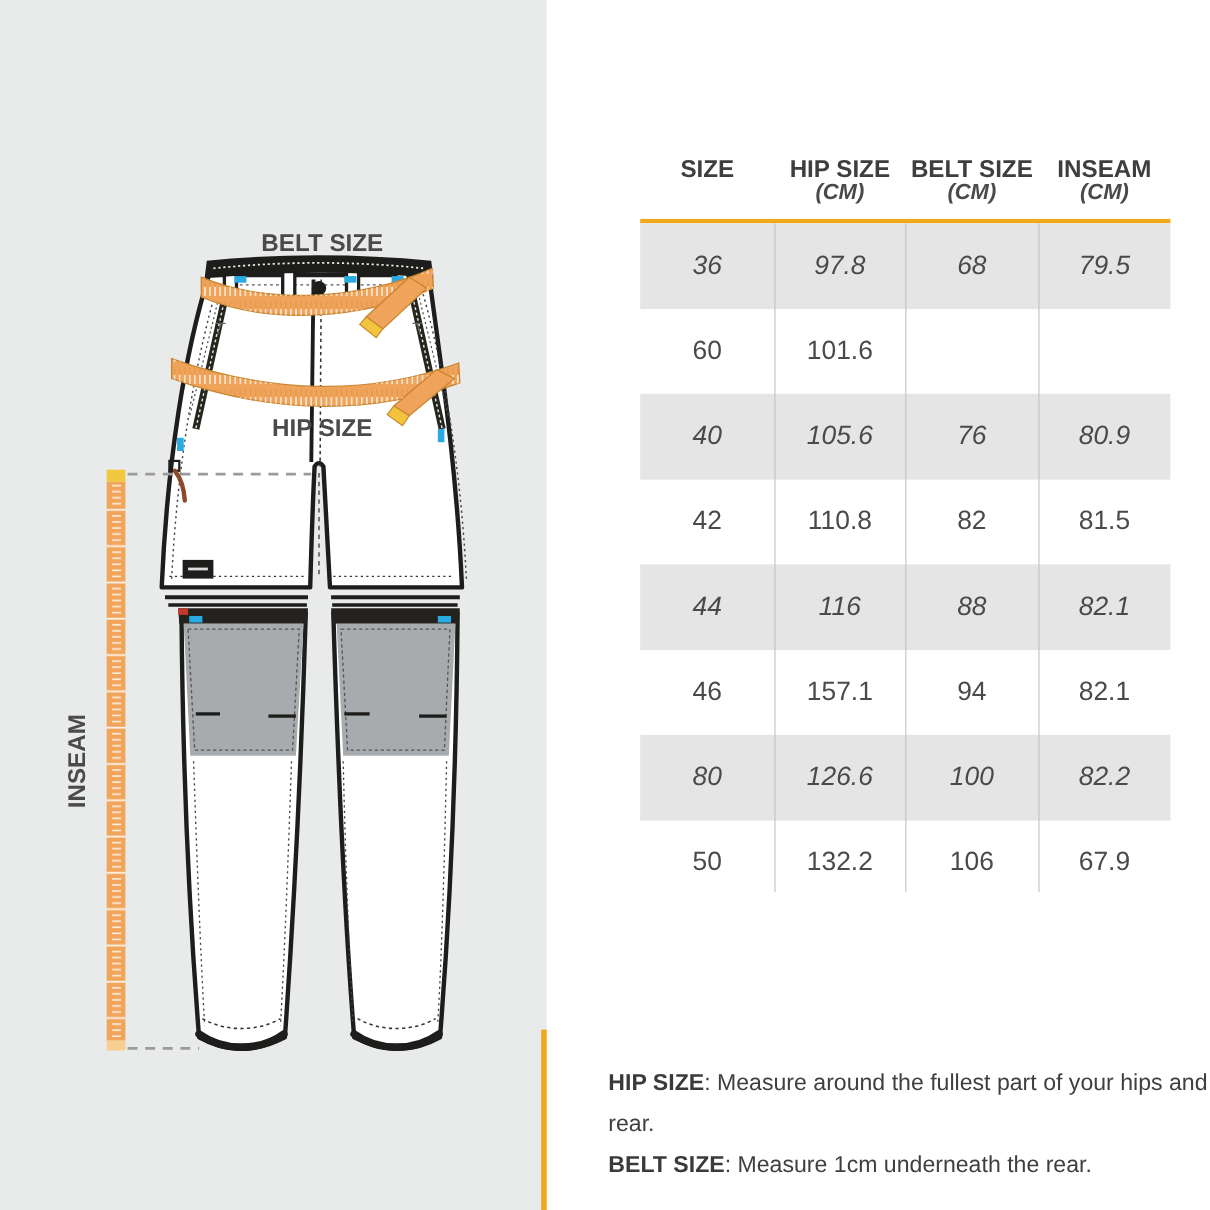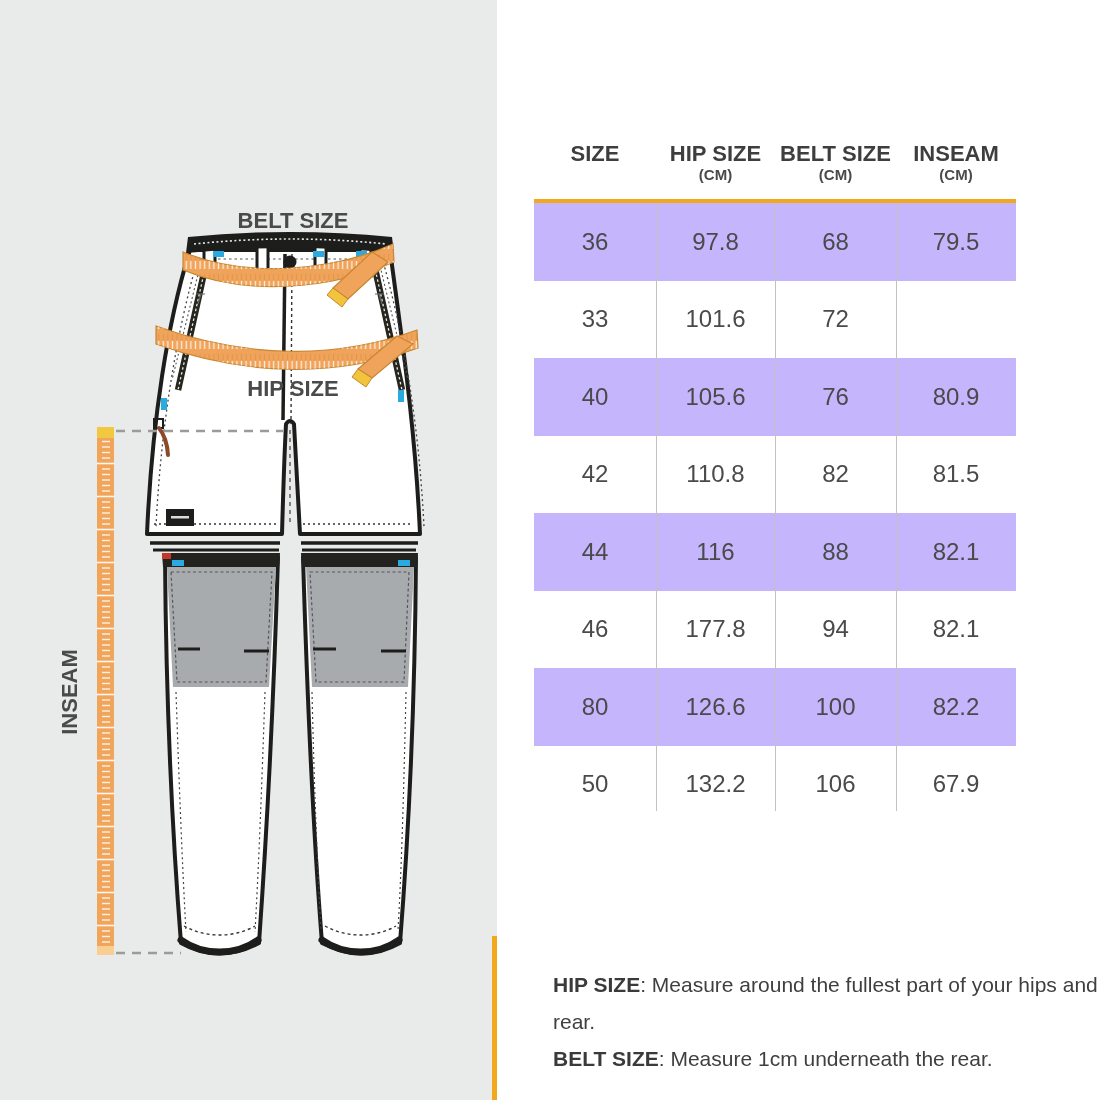--- a/index.html
+++ b/index.html
@@ -8,29 +8,29 @@
   .left-panel{position:absolute;left:0;top:0;width:497px;height:1100px;background:#E9EAEA;}
   .accent-bar{position:absolute;left:492px;top:936px;width:5px;height:164px;background:#F2A81D;}
 
   
   .illus-label{position:absolute;font-weight:bold;font-size:22px;color:#4A4A4A;white-space:nowrap;}
   .belt-label{left:293px;top:208px;transform:translateX(-50%);}
   .hip-label{left:293px;top:376px;transform:translateX(-50%);}
   .inseam-label{left:70px;top:692px;transform:translate(-50%,-50%) rotate(-90deg);}
 
   
-  .size-table{position:absolute;left:534px;top:140px;width:482px;}
+  .size-table{position:absolute;left:582px;top:140px;width:482px;}
   .thead{display:grid;grid-template-columns:122px 119px 121px 120px;height:59px;}
   .th{text-align:center;}
   .th-label{font-weight:bold;font-size:22px;color:#3E3E3E;line-height:24px;padding-top:2px;}
-  .th-unit{font-weight:bold;font-size:15px;color:#4A4A4A;line-height:18px;}
+  .th-unit{font-weight:bold;font-size:20px;color:#4A4A4A;line-height:18px;font-style:italic;}
   .rule{height:4px;background:#F2A81D;}
   .tbody{position:relative;}
   .tr{display:grid;grid-template-columns:122px 119px 121px 120px;height:77.5px;}
-  .tr.alt{background:#c4b5fd;}
+  .tr.alt{background:#e5e5e5;font-style:italic;}
   .td{display:flex;align-items:center;justify-content:center;font-size:24px;color:#4A4A4A;}
   .divider{position:absolute;top:0;width:1px;height:608px;background:#C2C2C2;}
   .div1{left:122px;}.div2{left:241px;}.div3{left:362px;}
 
   
   .notes{position:absolute;left:553px;top:966px;font-size:21px;color:#3F3F3F;line-height:37px;}
   .notes b{color:#3A3A3A;}
 </style>
 </head>
 <body>
@@ -200,23 +200,22 @@
       <div class="divider div1"></div>
       <div class="divider div2"></div>
       <div class="divider div3"></div>
     <div class="tr alt">
           <div class="td">36</div>
           <div class="td">97.8</div>
           <div class="td">68</div>
           <div class="td">79.5</div>
         </div>
         <div class="tr">
-          <div class="td">33</div>
+          <div class="td">60</div>
           <div class="td">101.6</div>
-          <div class="td">72</div>
         </div>
         <div class="tr alt">
           <div class="td">40</div>
           <div class="td">105.6</div>
           <div class="td">76</div>
           <div class="td">80.9</div>
         </div>
         <div class="tr">
           <div class="td">42</div>
           <div class="td">110.8</div>
@@ -224,21 +223,21 @@
           <div class="td">81.5</div>
         </div>
         <div class="tr alt">
           <div class="td">44</div>
           <div class="td">116</div>
           <div class="td">88</div>
           <div class="td">82.1</div>
         </div>
         <div class="tr">
           <div class="td">46</div>
-          <div class="td">177.8</div>
+          <div class="td">157.1</div>
           <div class="td">94</div>
           <div class="td">82.1</div>
         </div>
         <div class="tr alt">
           <div class="td">80</div>
           <div class="td">126.6</div>
           <div class="td">100</div>
           <div class="td">82.2</div>
         </div>
         <div class="tr">

